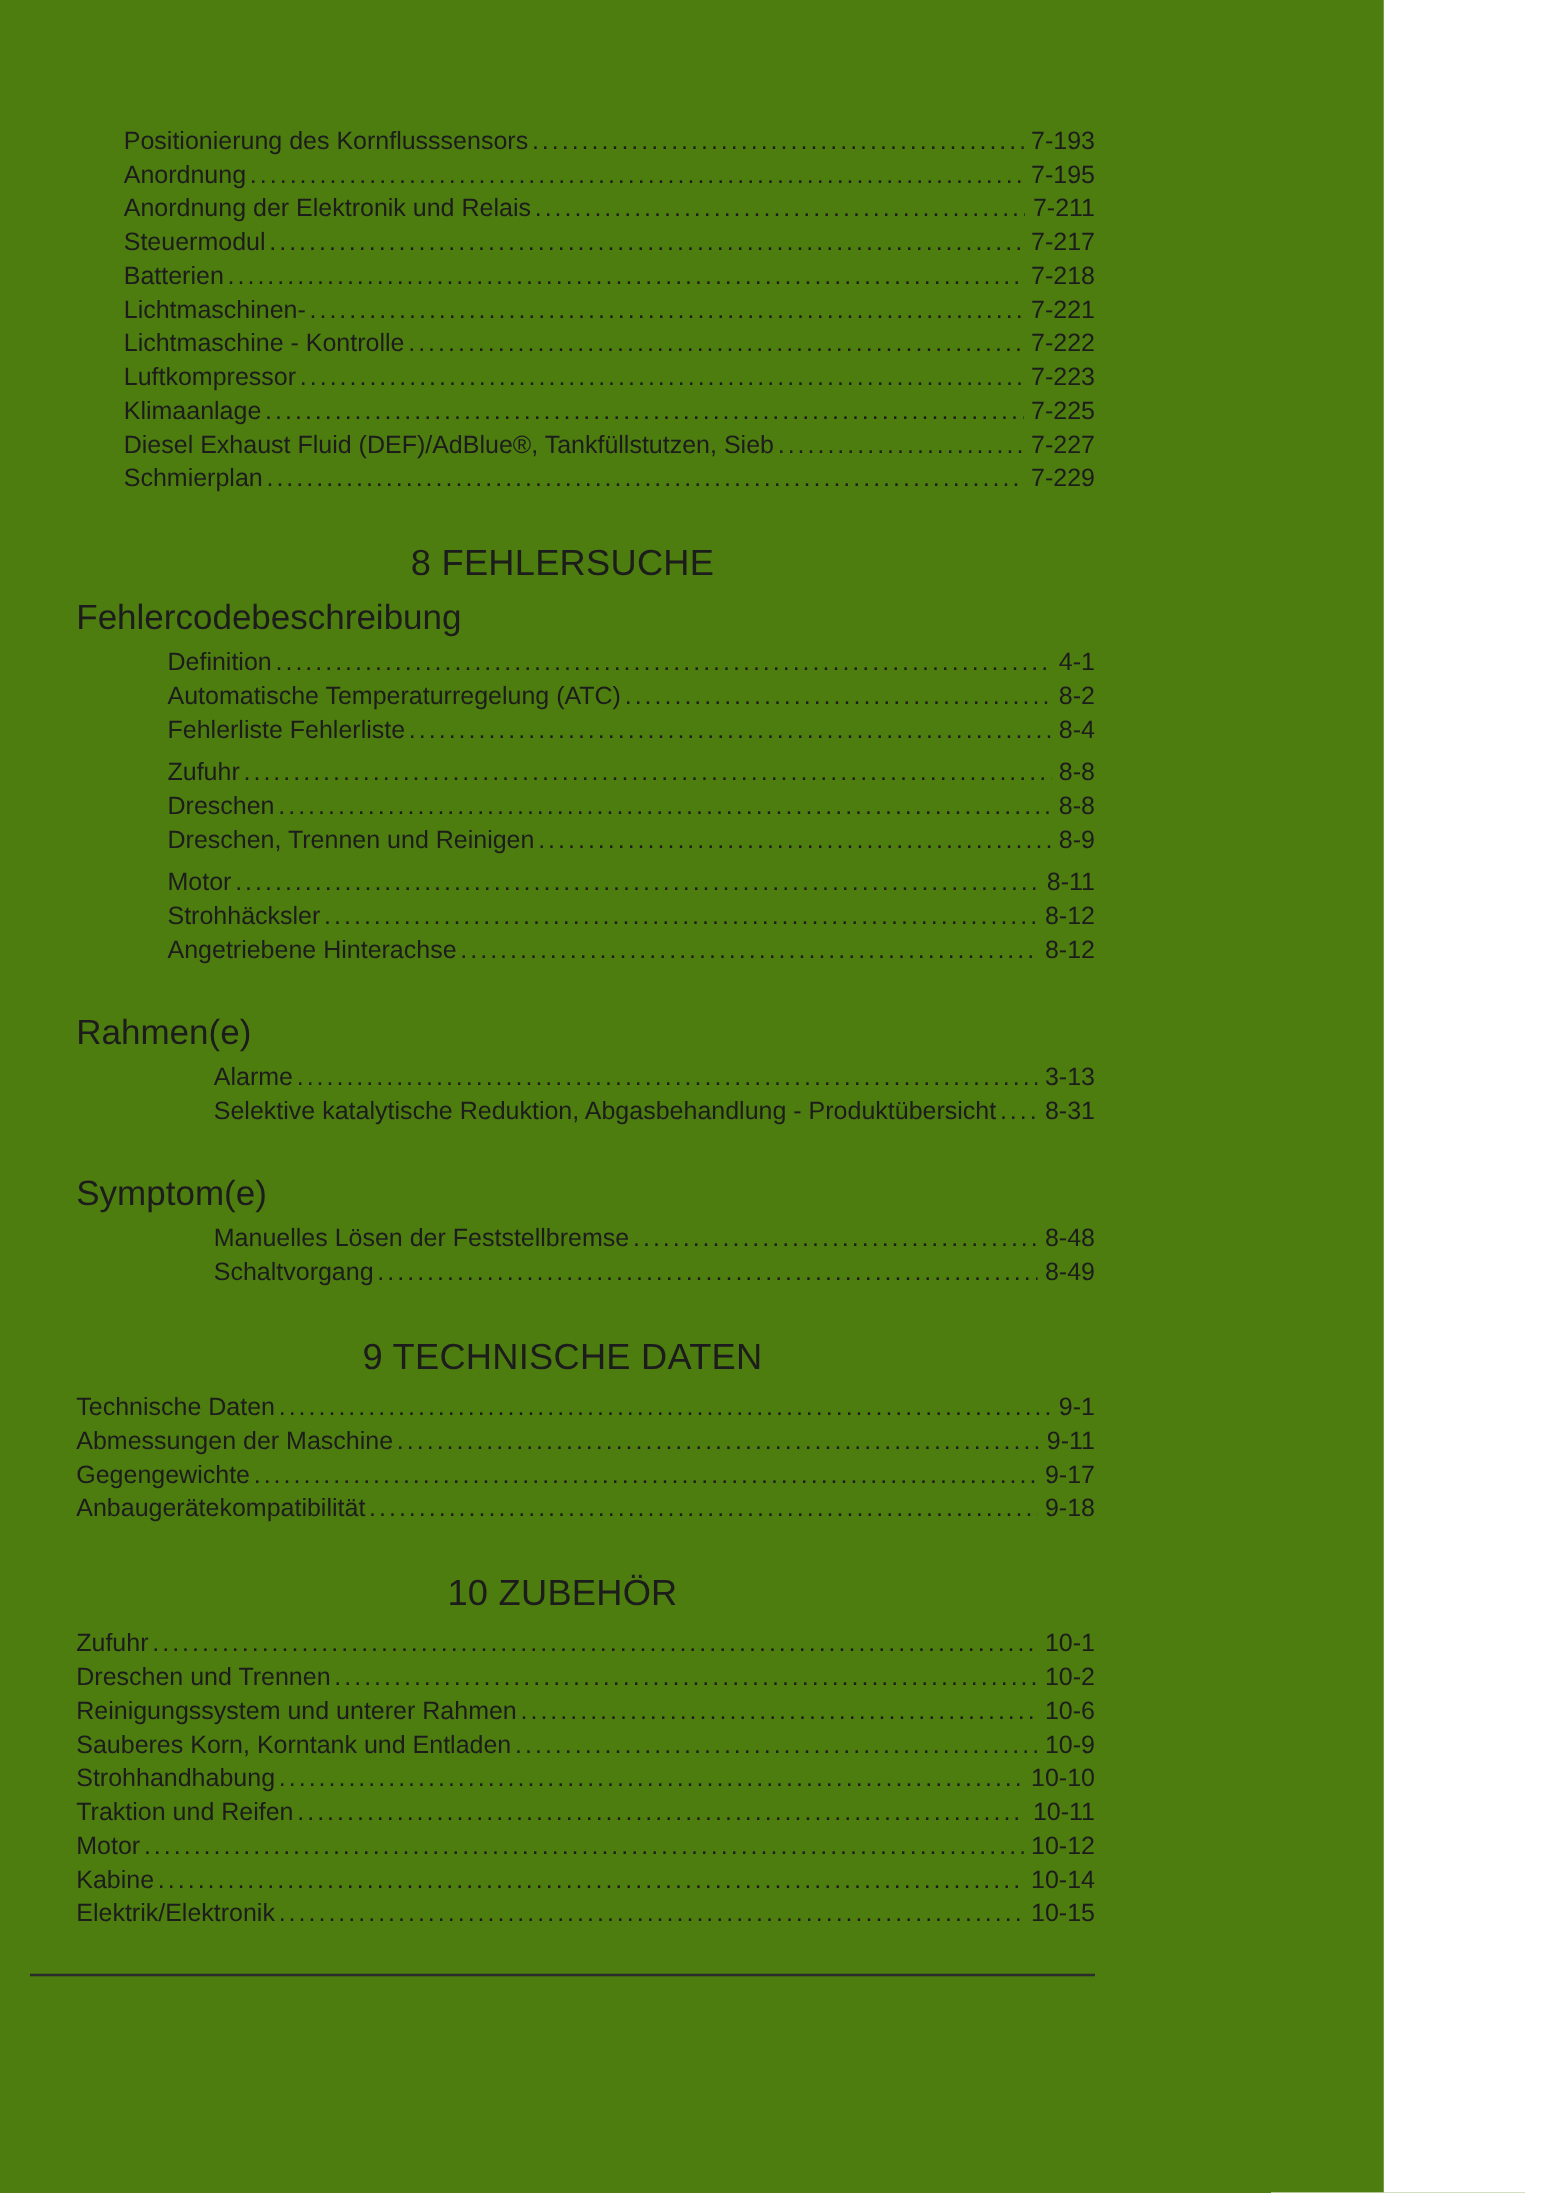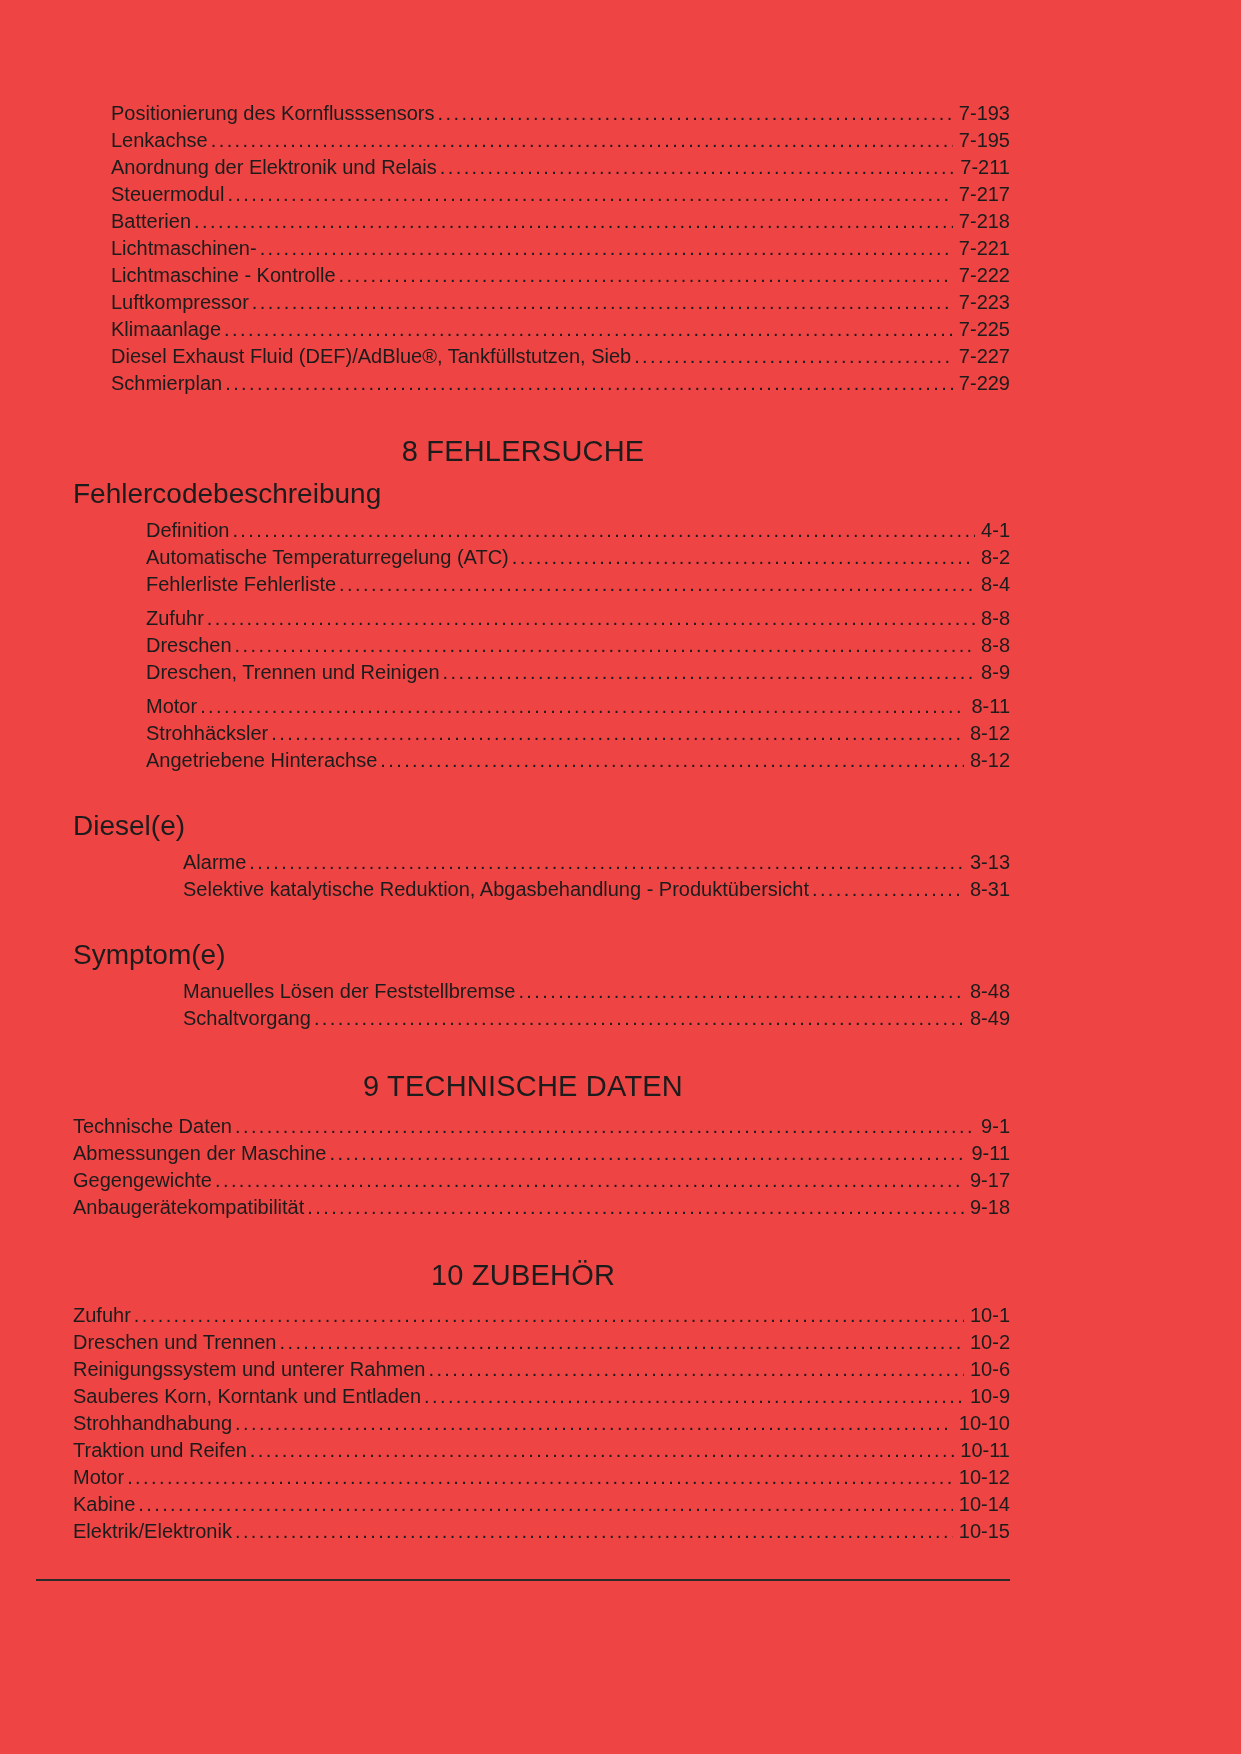--- a/index.html
+++ b/index.html
@@ -3,24 +3,24 @@
 <meta charset="utf-8">
 <style>
   * { margin: 0; padding: 0; box-sizing: border-box; }
   html, body { background: #ffffff; }
   body {
     font-family: "Liberation Sans", "DejaVu Sans", sans-serif;
     color: #1c1c1c;
   }
   .page {
     position: relative;
-    width: 1241px;
+    width: 1107px;
     height: 1754px;
-    background: #ef4444;
-    padding: 98px 231px 0 36px;
+    background: #4d7c0f;
+    padding: 98px 231px 0 24px;
     overflow: hidden;
   }
   .entry {
     display: flex;
     align-items: baseline;
     font-size: 20px;
     line-height: 27px;
   }
   .entry.gap { margin-top: 7px; }
   .lvl-1 { padding-left: 37px; }
@@ -71,21 +71,21 @@
 
 <div class="page">
   <div id="toc-content">
       <div class="entry-group">
         <div class="entry lvl-2">
     <span class="label">Positionierung des Kornflusssensors</span>
     <span class="dots"></span>
     <span class="pagenum">7-193</span>
   </div>
         <div class="entry lvl-2">
-    <span class="label">Lenkachse</span>
+    <span class="label">Anordnung</span>
     <span class="dots"></span>
     <span class="pagenum">7-195</span>
   </div>
         <div class="entry lvl-2">
     <span class="label">Anordnung der Elektronik und Relais</span>
     <span class="dots"></span>
     <span class="pagenum">7-211</span>
   </div>
         <div class="entry lvl-2">
     <span class="label">Steuermodul</span>
@@ -170,21 +170,21 @@
     <span class="label">Strohhäcksler</span>
     <span class="dots"></span>
     <span class="pagenum">8-12</span>
   </div>
         <div class="entry lvl-3">
     <span class="label">Angetriebene Hinterachse</span>
     <span class="dots"></span>
     <span class="pagenum">8-12</span>
   </div>
       </div>
-      <h3 class="subheading">Diesel(e)</h3>
+      <h3 class="subheading">Rahmen(e)</h3>
       <div class="entry-group">
         <div class="entry lvl-4">
     <span class="label">Alarme</span>
     <span class="dots"></span>
     <span class="pagenum">3-13</span>
   </div>
         <div class="entry lvl-4">
     <span class="label">Selektive katalytische Reduktion, Abgasbehandlung - Produktübersicht</span>
     <span class="dots"></span>
     <span class="pagenum">8-31</span>

